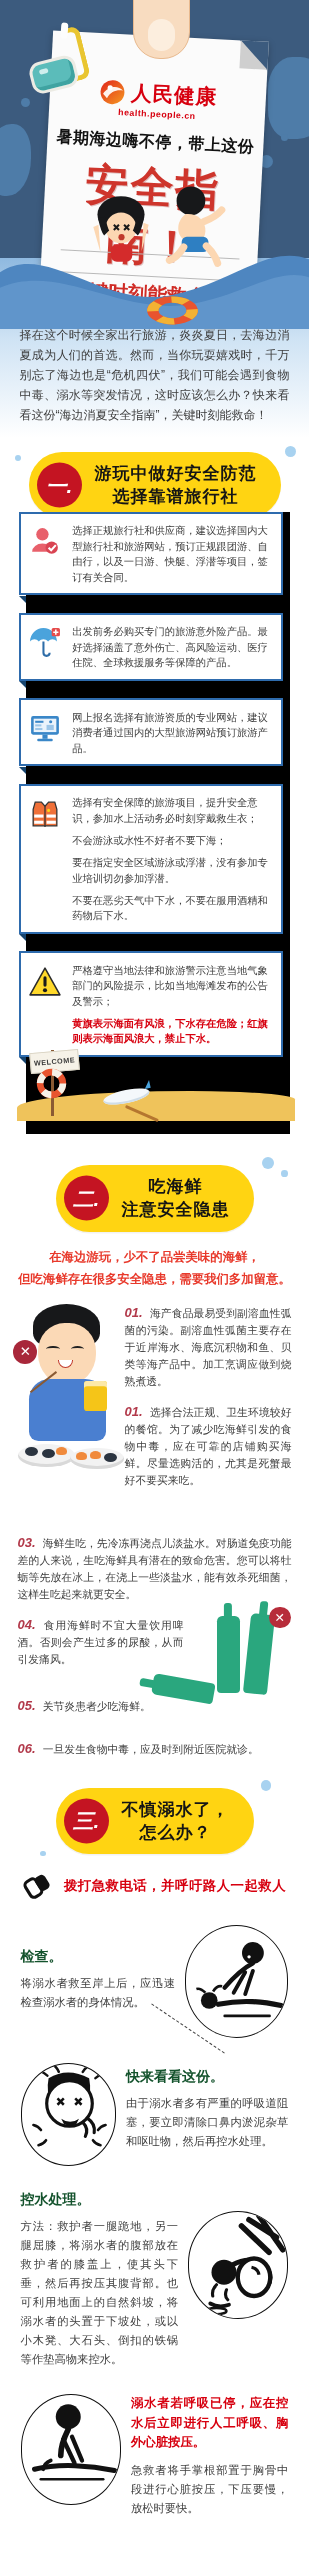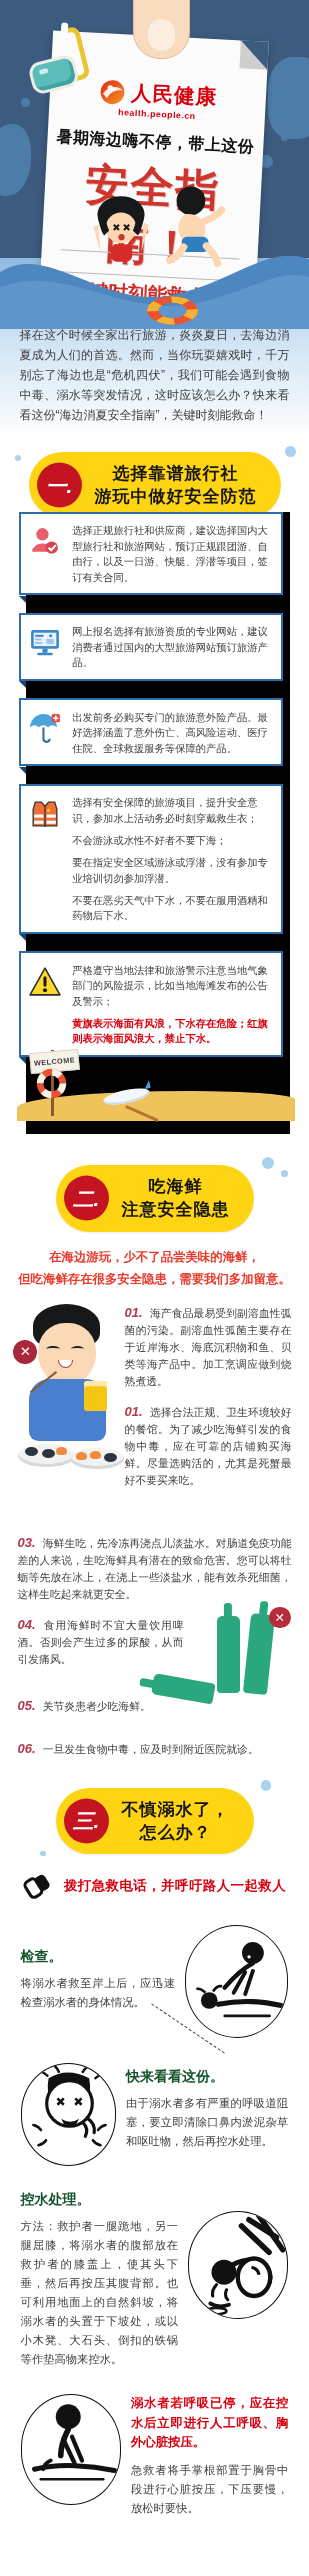--- a/index.html
+++ b/index.html
@@ -229,69 +229,69 @@
   <div class="editor">
     <span class="editor-badge">编者按</span>
     <p class="editor-text">7月到8月是学生们放暑假的时间，很多家庭选择在这个时候全家出行旅游，炎炎夏日，去海边消夏成为人们的首选。然而，当你玩耍嬉戏时，千万别忘了海边也是“危机四伏”，我们可能会遇到食物中毒、溺水等突发情况，这时应该怎么办？快来看看这份“海边消夏安全指南”，关键时刻能救命！</p>
   </div>
 
   <div class="pill-wrap">
     <div class="bubble" style="width:11.3px;height:11.3px;right:-15.5px;top:-6.2px;"></div>
     <div class="bubble" style="width:6.2px;height:6.2px;left:-13.4px;top:3.1px;"></div>
     <div class="pill">
       <div class="pill-num">一.</div>
+      <div class="pill-line">游玩中做好安全防范</div>
       <div class="pill-line">选择靠谱旅行社</div>
-      <div class="pill-line">游玩中做好安全防范</div>
     </div>
   </div>
 
   <div class="sec1-panel">
 
     <div class="card">
       <div class="card-notch"></div>
       <div class="card-icon">
         <svg class="ill-svg" width="34" height="34" viewBox="0 0 66 66">
           <circle cx="28" cy="18" r="12" fill="#e8606b"></circle>
           <path d="M8 52 a20 16 0 0 1 40 0 z" fill="#e8606b"></path>
           <circle cx="46" cy="44" r="12" fill="#d94452"></circle>
           <path d="M40 44 l5 5 9 -10" stroke="#fff" stroke-width="4" fill="none"></path>
         </svg>
       </div>
       <div class="card-text">选择正规旅行社和供应商，建议选择国内大型旅行社和旅游网站，预订正规跟团游、自由行，以及一日游、快艇、浮潜等项目，签订有关合同。</div>
+    </div>
+
+    <div class="card">
+      <div class="card-notch"></div>
+      <div class="card-icon">
+        <svg class="ill-svg" width="34" height="34" viewBox="0 0 66 66">
+          <path d="M4 30 a26 26 0 0 1 52 0 c-5 -6 -12 -6 -17 0 c-5 -6 -13 -6 -18 0 c-5 -6 -12 -6 -17 0 z" fill="#4aa3dc"></path>
+          <path d="M30 30 v22 a6 6 0 0 0 12 0" stroke="#2e6da8" stroke-width="4" fill="none"></path>
+          <rect x="46" y="4" width="16" height="16" rx="3" fill="#e54b4b"></rect>
+          <path d="M54 7 v10 M49 12 h10" stroke="#fff" stroke-width="3"></path>
+        </svg>
+      </div>
+      <div class="card-text">出发前务必购买专门的旅游意外险产品。最好选择涵盖了意外伤亡、高风险运动、医疗住院、全球救援服务等保障的产品。</div>
     </div>
 
     <div class="card">
       <div class="card-notch"></div>
       <div class="card-icon">
         <svg class="ill-svg" width="34" height="34" viewBox="0 0 66 66">
           <rect x="6" y="8" width="54" height="36" rx="4" fill="#3a87c8"></rect>
           <rect x="11" y="13" width="44" height="26" fill="#eaf3fb"></rect>
           <rect x="14" y="17" width="16" height="4" fill="#3a87c8"></rect>
           <rect x="14" y="24" width="12" height="4" fill="#9dc6e8"></rect>
           <rect x="14" y="31" width="14" height="4" fill="#9dc6e8"></rect>
           <circle cx="44" cy="19" r="3" fill="#3a87c8"></circle>
           <rect x="36" y="25" width="14" height="10" fill="#9dc6e8"></rect>
           <rect x="28" y="44" width="10" height="8" fill="#3a87c8"></rect>
           <rect x="18" y="52" width="30" height="5" rx="2" fill="#3a87c8"></rect>
         </svg>
       </div>
       <div class="card-text">网上报名选择有旅游资质的专业网站，建议消费者通过国内的大型旅游网站预订旅游产品。</div>
-    </div>
-
-    <div class="card">
-      <div class="card-notch"></div>
-      <div class="card-icon">
-        <svg class="ill-svg" width="34" height="34" viewBox="0 0 66 66">
-          <path d="M4 30 a26 26 0 0 1 52 0 c-5 -6 -12 -6 -17 0 c-5 -6 -13 -6 -18 0 c-5 -6 -12 -6 -17 0 z" fill="#4aa3dc"></path>
-          <path d="M30 30 v22 a6 6 0 0 0 12 0" stroke="#2e6da8" stroke-width="4" fill="none"></path>
-          <rect x="46" y="4" width="16" height="16" rx="3" fill="#e54b4b"></rect>
-          <path d="M54 7 v10 M49 12 h10" stroke="#fff" stroke-width="3"></path>
-        </svg>
-      </div>
-      <div class="card-text">出发前务必购买专门的旅游意外险产品。最好选择涵盖了意外伤亡、高风险运动、医疗住院、全球救援服务等保障的产品。</div>
     </div>
 
     <div class="card">
       <div class="card-notch"></div>
       <div class="card-icon">
         <svg class="ill-svg" width="34" height="34" viewBox="0 0 66 66">
           <path d="M14 10 h12 l7 8 l7 -8 h12 l4 14 v32 h-46 v-32 z" fill="#f07038" stroke="#333" stroke-width="2.5"></path>
           <rect x="12" y="34" width="18" height="6" fill="#fff"></rect>
           <rect x="36" y="34" width="18" height="6" fill="#fff"></rect>
           <rect x="12" y="46" width="18" height="6" fill="#fff"></rect>

